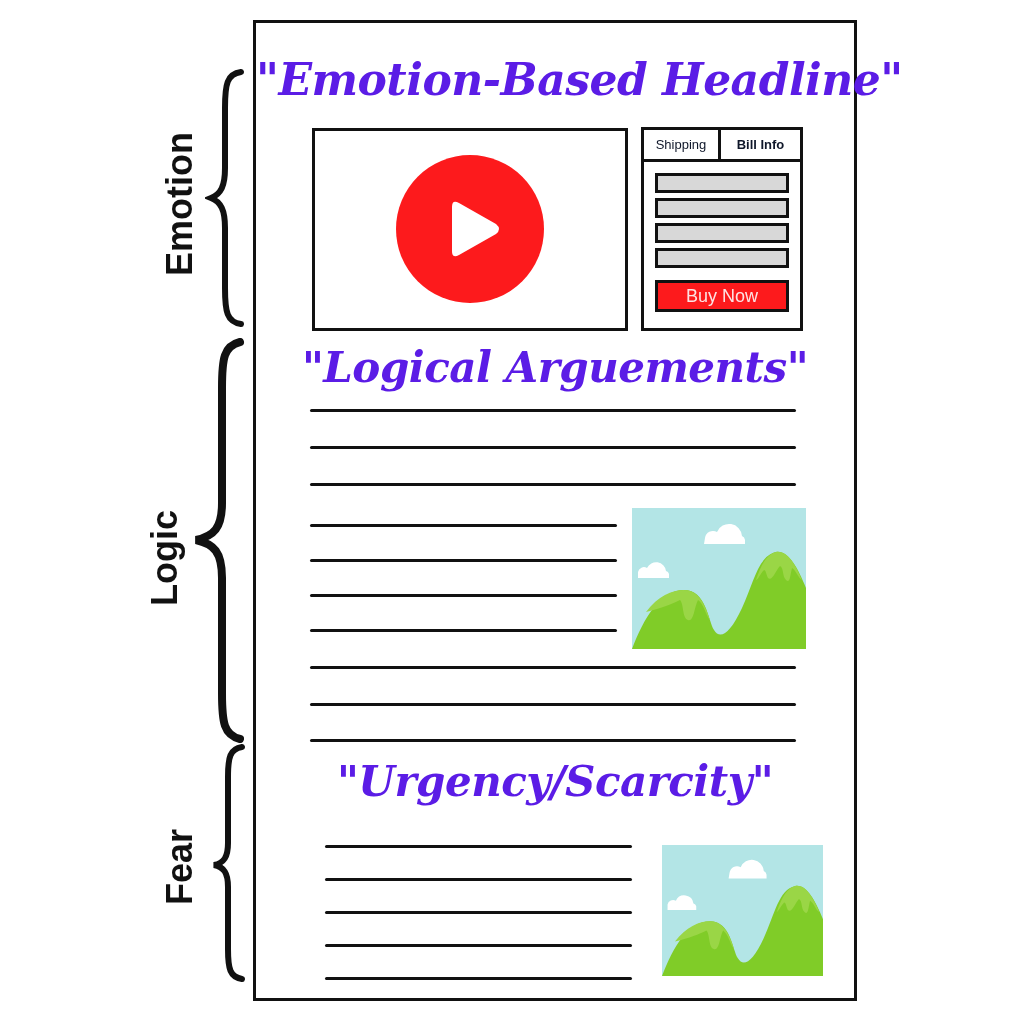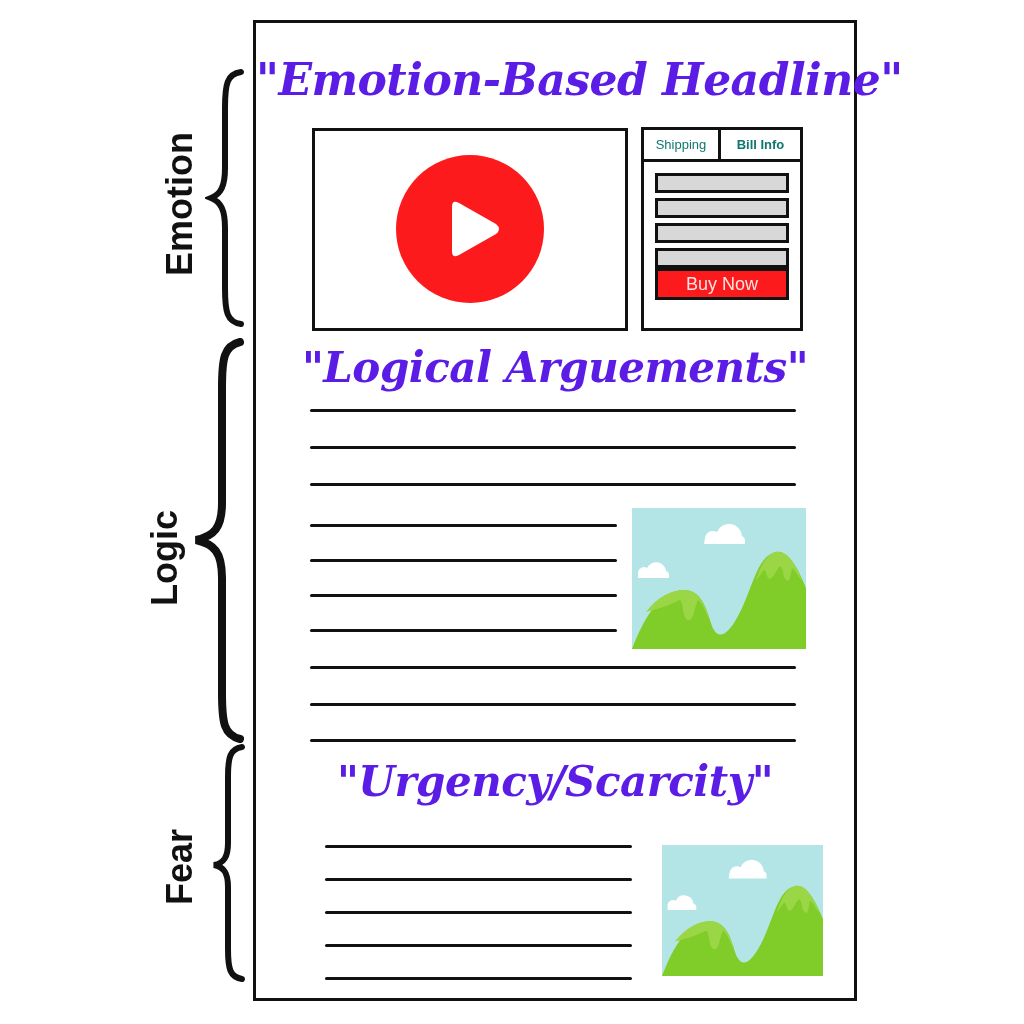--- a/index.html
+++ b/index.html
@@ -6,25 +6,25 @@
   body { width:1024px; height:1024px; position:relative; overflow:hidden; font-family:"Liberation Sans", sans-serif; }
   .abs { position:absolute; }
   .page { left:253px; top:20px; width:598px; height:975px; border:3px solid #111; background:#fff; }
   .headline { color:#5b1ce6; font-family:"DejaVu Serif", serif; font-style:italic; font-weight:bold; white-space:nowrap; text-align:center; letter-spacing:-0.5px; }
   .side-label { font-family:"Liberation Sans", sans-serif; font-weight:bold; color:#111; font-size:36px; transform-origin:center; transform:rotate(-90deg); white-space:nowrap; text-align:center; }
   .brace svg { display:block; }
   .video { left:312px; top:128px; width:310px; height:197px; border:3px solid #111; background:#fff; }
   .play { left:396px; top:155px; width:148px; height:148px; border-radius:50%; background:#fd1a1c; }
   .form { left:641px; top:127px; width:156px; height:198px; border:3px solid #111; background:#fff; }
   .tabs { left:0; top:0; width:156px; height:29px; border-bottom:3px solid #111; display:flex; }
-  .tab { height:29px; font-size:13px; color:#0f766e; display:flex; align-items:center; justify-content:center; }
+  .tab { height:29px; font-size:13px; color:#0f172a; display:flex; align-items:center; justify-content:center; }
   .tab.first { width:74px; border-right:3px solid #111; }
   .tab.second { flex:1;font-weight:bold; }
   .field { left:11px; width:128px; height:14px; background:#d8d8d8; border:3px solid #111; }
-  .buy { left:11px; top:138px; width:128px; height:26px; background:#fd1a1c; border:3px solid #111; color:#fde3e3; font-size:18px; display:flex; align-items:center; justify-content:center; }
+  .buy { left:11px; top:150px; width:128px; height:26px; background:#fd1a1c; border:3px solid #111; color:#fde3e3; font-size:18px; display:flex; align-items:center; justify-content:center; }
   .line { height:3px; background:#111; border-radius:2px; }
   .img { background:#b3e5e6; overflow:hidden; }
   .img svg { display:block; width:100%; height:100%; }
 </style>
 </head>
 <body>
 
 <div class="abs brace" style="left:205px;top:68px;width:40px;height:260px;">
   <svg width="40" height="260" viewBox="0 0 40 260">
       <path d="M36 4 C22 6 20 16 20 40 L20 100 C20 118 16 126 6 130 C16 134 20 142 20 160 L20 220 C20 244 22 254 36 256" fill="none" stroke="#111" stroke-width="6" stroke-linecap="round"></path>

